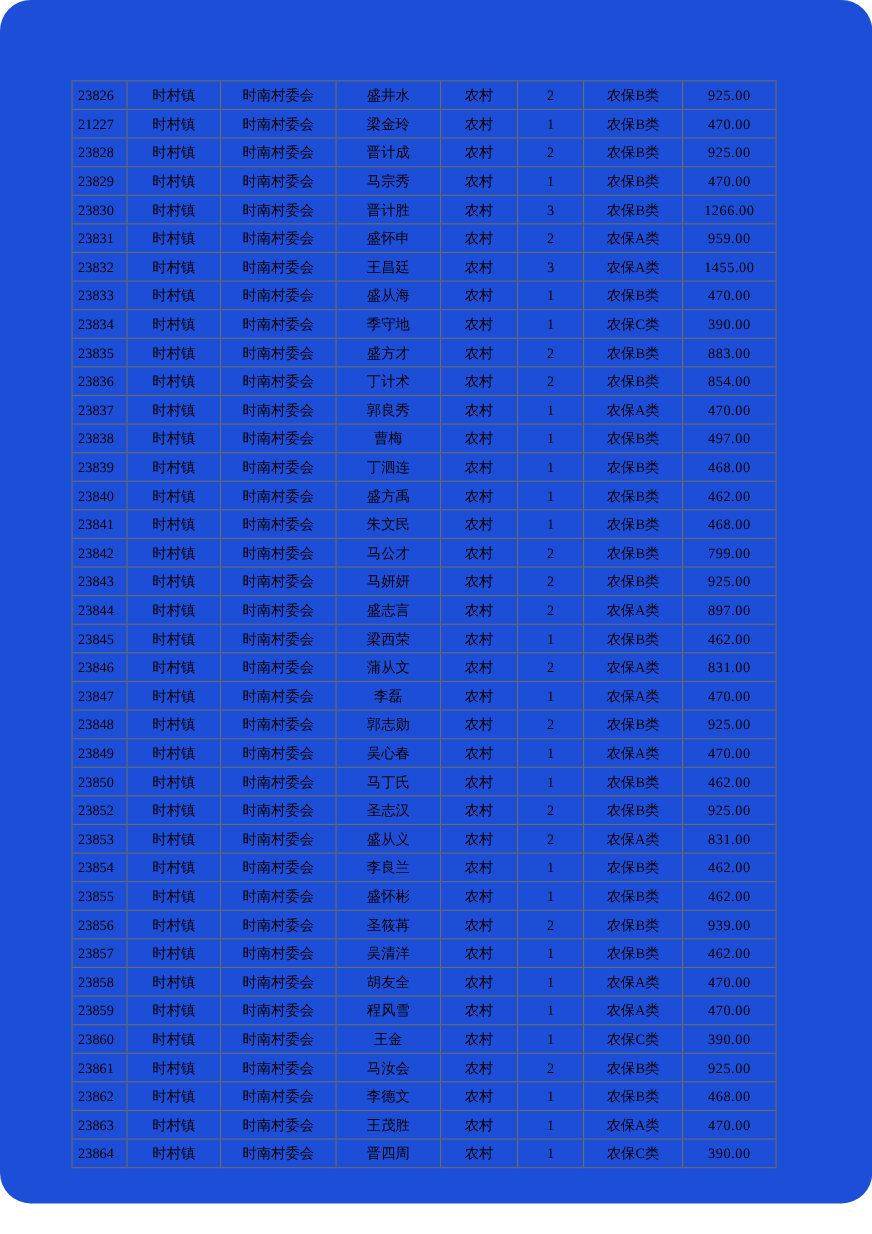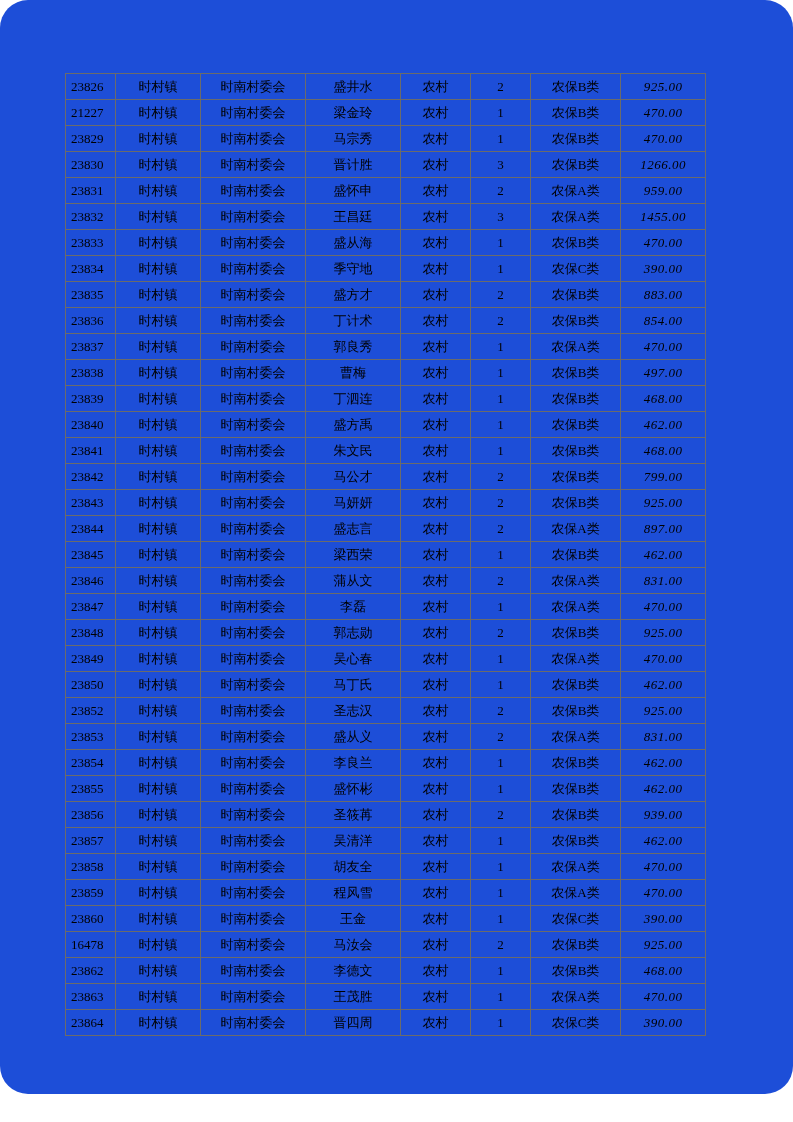--- a/index.html
+++ b/index.html
@@ -35,21 +35,20 @@
     padding: 0 2px;
     white-space: nowrap;
     overflow: hidden;
   }
   .data-table td.col-0 {
     text-align: left;
     padding-left: 5px;
   }
   .data-table td.col-7 {
     letter-spacing: 0.5px;
-    font-style: italic;
   }
 </style>
 </head>
 <body>
 
 <div class="page">
   <table class="data-table">
     <colgroup id="table-colgroup">
         <col style="width: 50px;">
         <col style="width: 85px;">
@@ -75,20 +74,30 @@
           <td class="col-0">21227</td>
           <td class="col-1">时村镇</td>
           <td class="col-2">时南村委会</td>
           <td class="col-3">梁金玲</td>
           <td class="col-4">农村</td>
           <td class="col-5">1</td>
           <td class="col-6">农保B类</td>
           <td class="col-7">470.00</td>
         </tr>
         <tr>
+          <td class="col-0">23828</td>
+          <td class="col-1">时村镇</td>
+          <td class="col-2">时南村委会</td>
+          <td class="col-3">晋计成</td>
+          <td class="col-4">农村</td>
+          <td class="col-5">2</td>
+          <td class="col-6">农保B类</td>
+          <td class="col-7">925.00</td>
+        </tr>
+        <tr>
           <td class="col-0">23829</td>
           <td class="col-1">时村镇</td>
           <td class="col-2">时南村委会</td>
           <td class="col-3">马宗秀</td>
           <td class="col-4">农村</td>
           <td class="col-5">1</td>
           <td class="col-6">农保B类</td>
           <td class="col-7">470.00</td>
         </tr>
         <tr>
@@ -385,21 +394,21 @@
           <td class="col-0">23860</td>
           <td class="col-1">时村镇</td>
           <td class="col-2">时南村委会</td>
           <td class="col-3">王金</td>
           <td class="col-4">农村</td>
           <td class="col-5">1</td>
           <td class="col-6">农保C类</td>
           <td class="col-7">390.00</td>
         </tr>
         <tr>
-          <td class="col-0">16478</td>
+          <td class="col-0">23861</td>
           <td class="col-1">时村镇</td>
           <td class="col-2">时南村委会</td>
           <td class="col-3">马汝会</td>
           <td class="col-4">农村</td>
           <td class="col-5">2</td>
           <td class="col-6">农保B类</td>
           <td class="col-7">925.00</td>
         </tr>
         <tr>
           <td class="col-0">23862</td>

